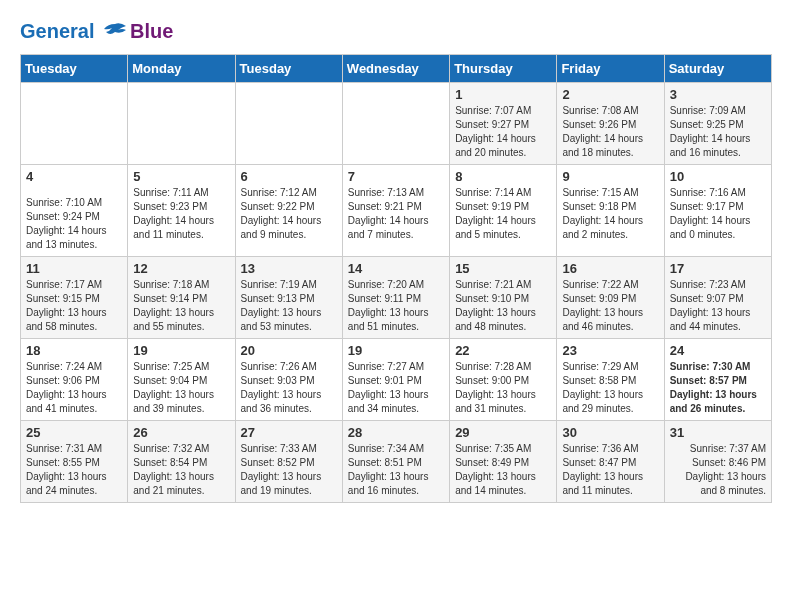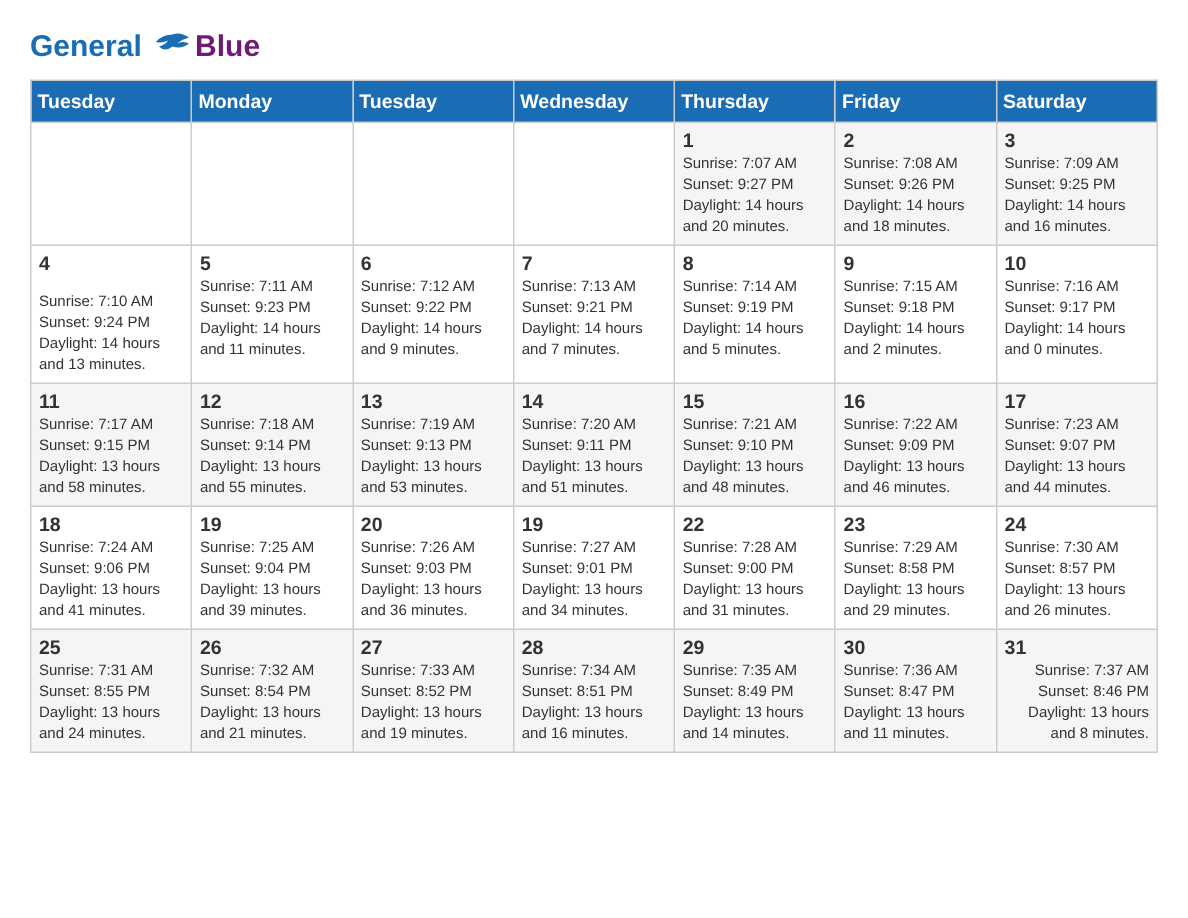--- a/index.html
+++ b/index.html
@@ -278,21 +278,21 @@
         </td>
         <td>
           <span class="day-num">23</span>
           <div class="cell-content" style="white-space: pre-line;">Sunrise: 7:29 AM
 Sunset: 8:58 PM
 Daylight: 13 hours
 and 29 minutes.</div>
         </td>
         <td>
           <span class="day-num">24</span>
-          <div class="cell-content" style="white-space: pre-line;">Sunrise: 7:30 AM
+          <div class="cell-content" style="white-space: pre-line; font-weight: bold;">Sunrise: 7:30 AM
 Sunset: 8:57 PM
 Daylight: 13 hours
 and 26 minutes.</div>
         </td>
       </tr>
       <tr>
         <td>
           <span class="day-num">25</span>
           <div class="cell-content" style="white-space: pre-line;">Sunrise: 7:31 AM
 Sunset: 8:55 PM

